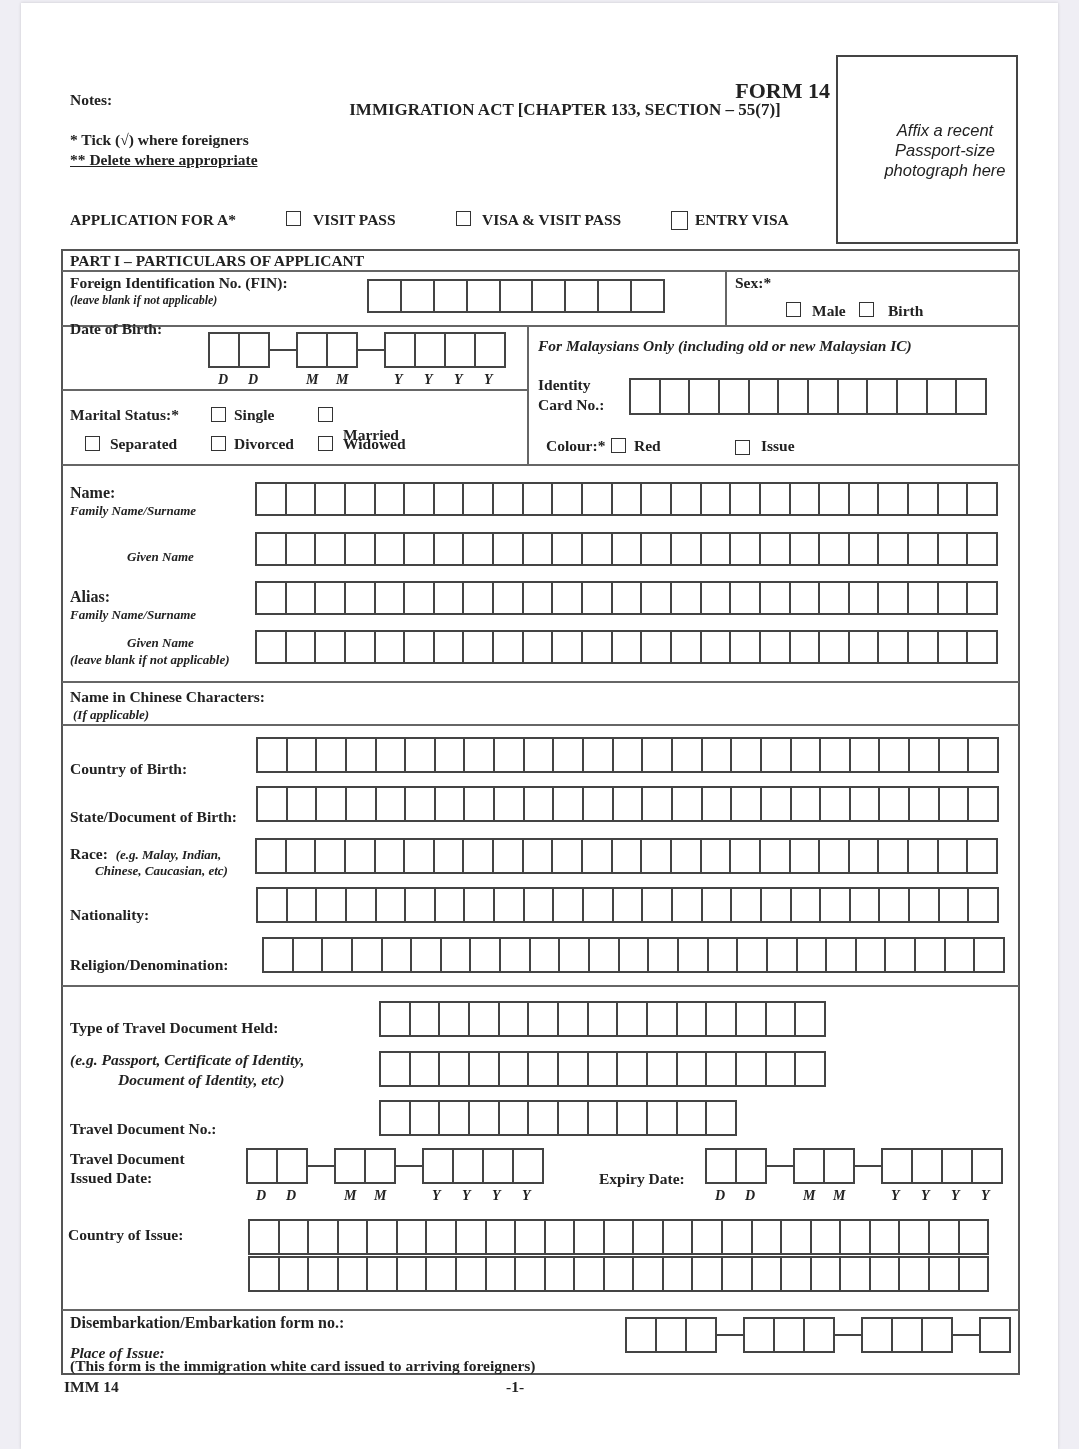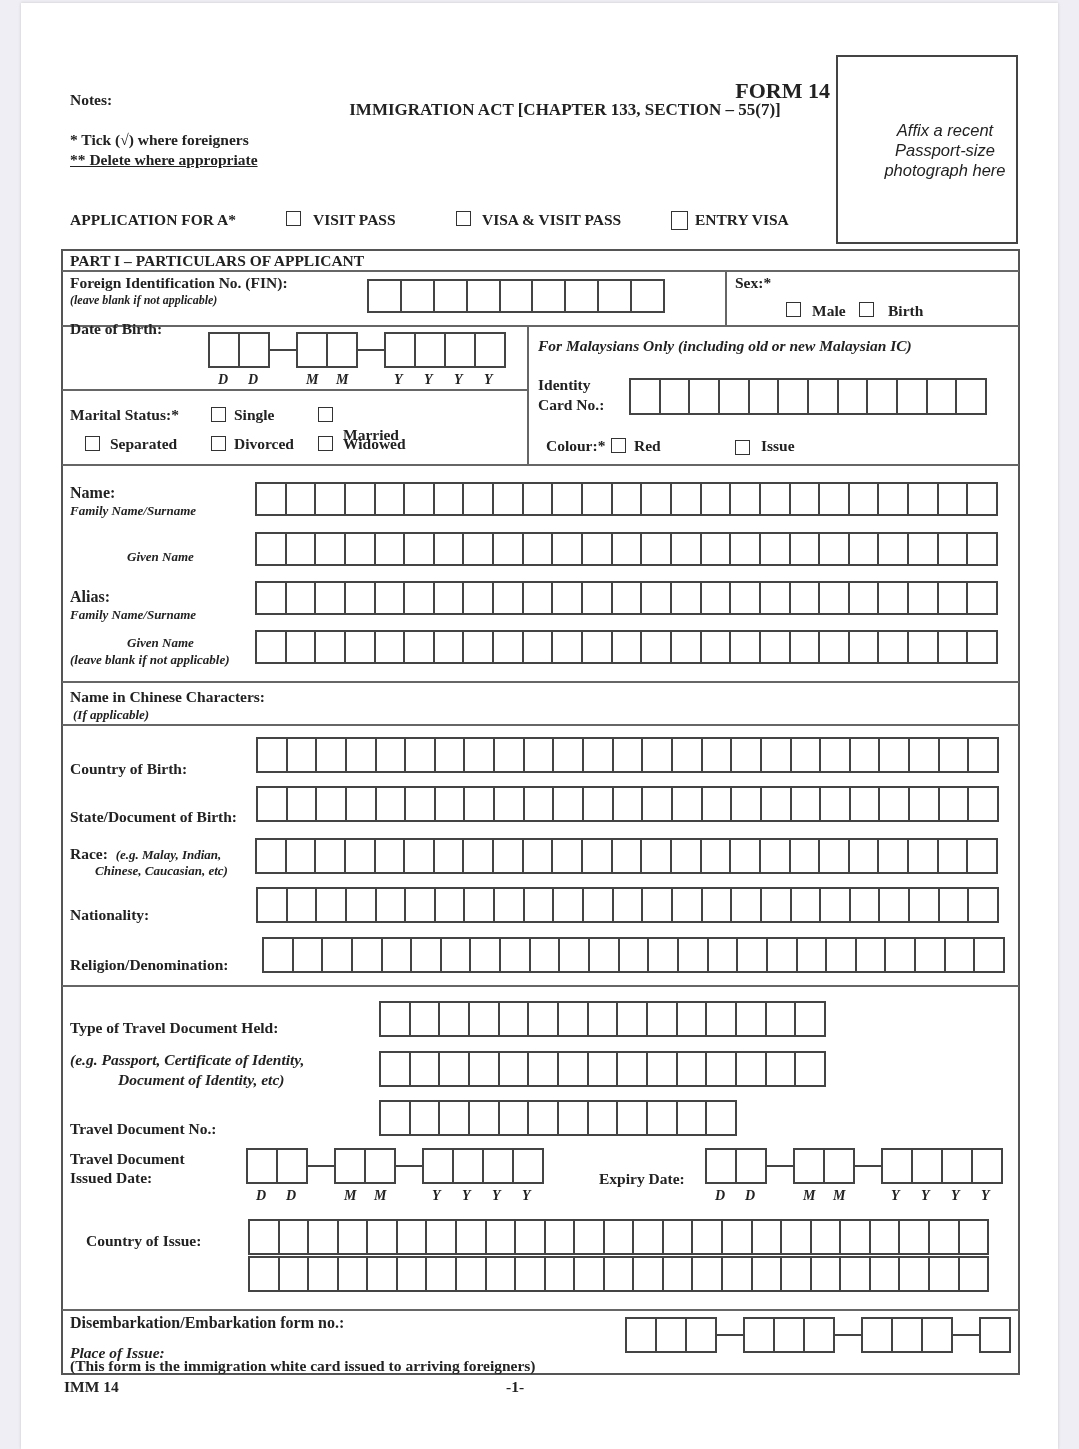--- a/index.html
+++ b/index.html
@@ -498,21 +498,21 @@
       <div class="cell"></div>
       <div class="cell"></div>
       <div class="cell"></div>
     </div>
     <div class="dlab" style="left: 891px; top: 1188px;">Y</div>
     <div class="dlab" style="left: 921px; top: 1188px;">Y</div>
     <div class="dlab" style="left: 951px; top: 1188px;">Y</div>
     <div class="dlab" style="left: 981px; top: 1188px;">Y</div>
   </div>
 
-<div class="abs b t15" style="left:86px;top:1226px;margin-top:6px;">Country of Issue:</div>
+<div class="abs b t15" style="left:68px;top:1226px;">Country of Issue:</div>
 <div class="boxrow" id="ci-row" style="left:248px;top:1219px;width:741px;height:36px;">
     <div class="cell"></div>
     <div class="cell"></div>
     <div class="cell"></div>
     <div class="cell"></div>
     <div class="cell"></div>
     <div class="cell"></div>
     <div class="cell"></div>
     <div class="cell"></div>
     <div class="cell"></div>

